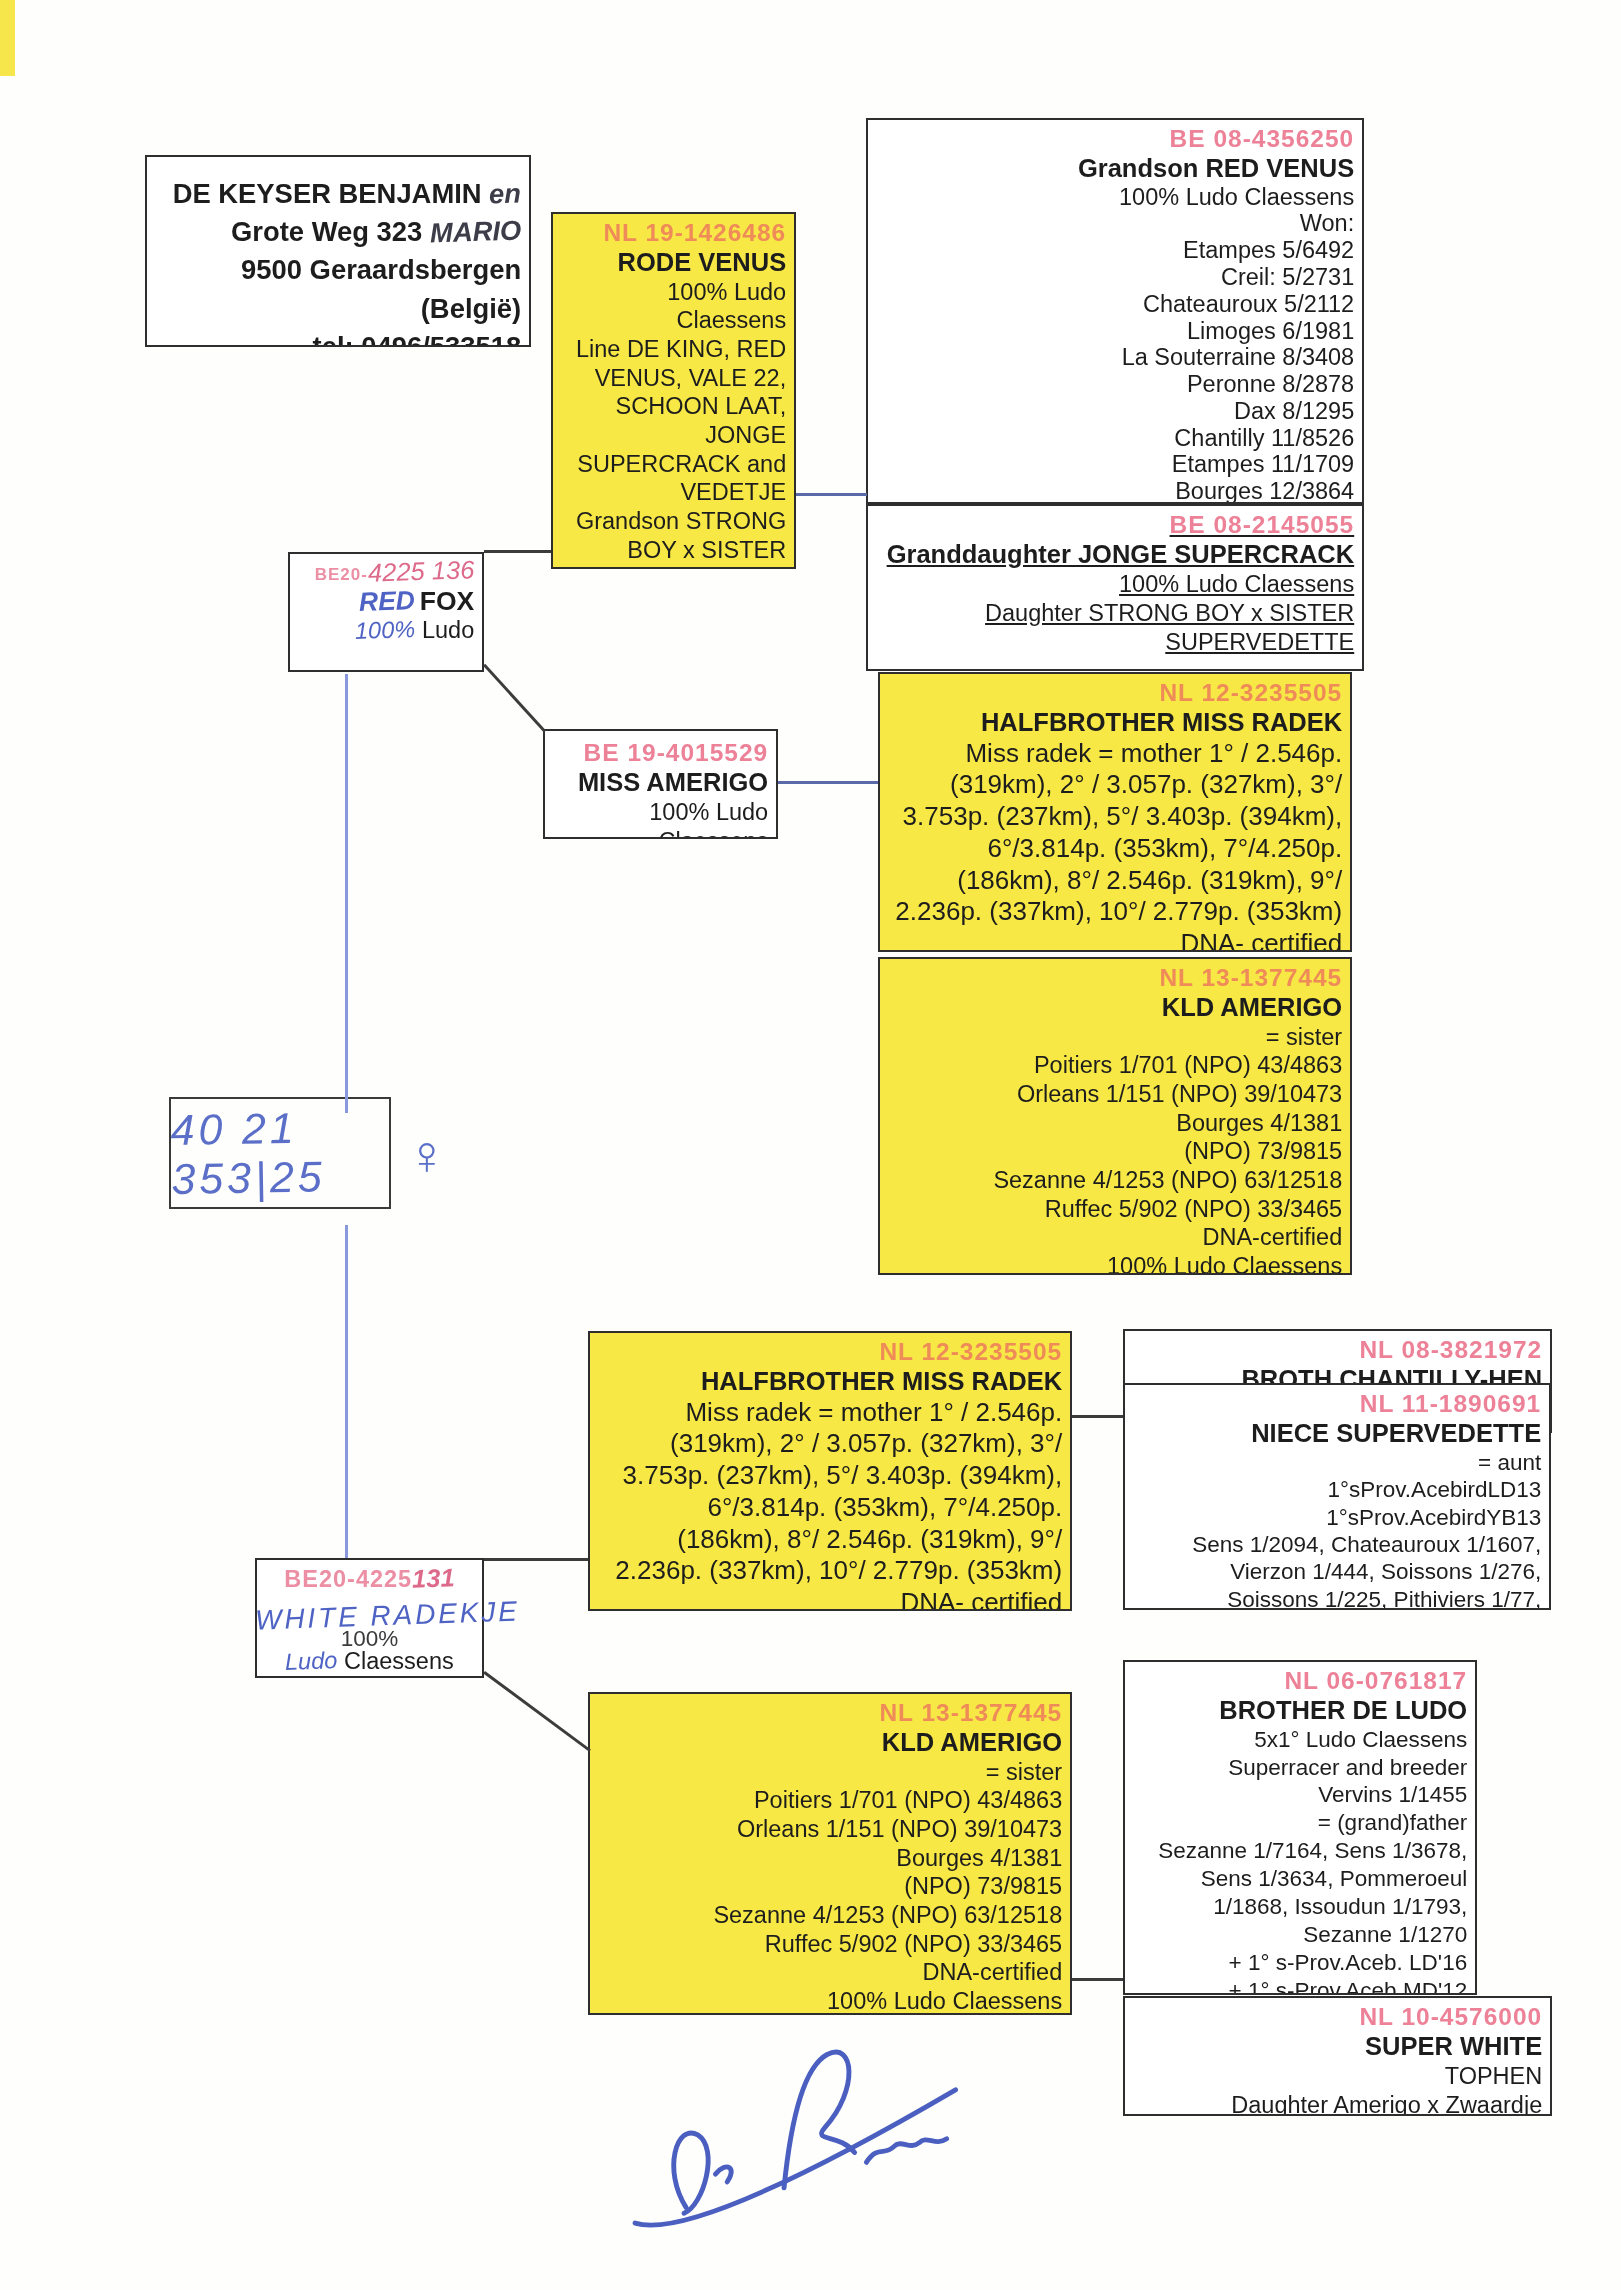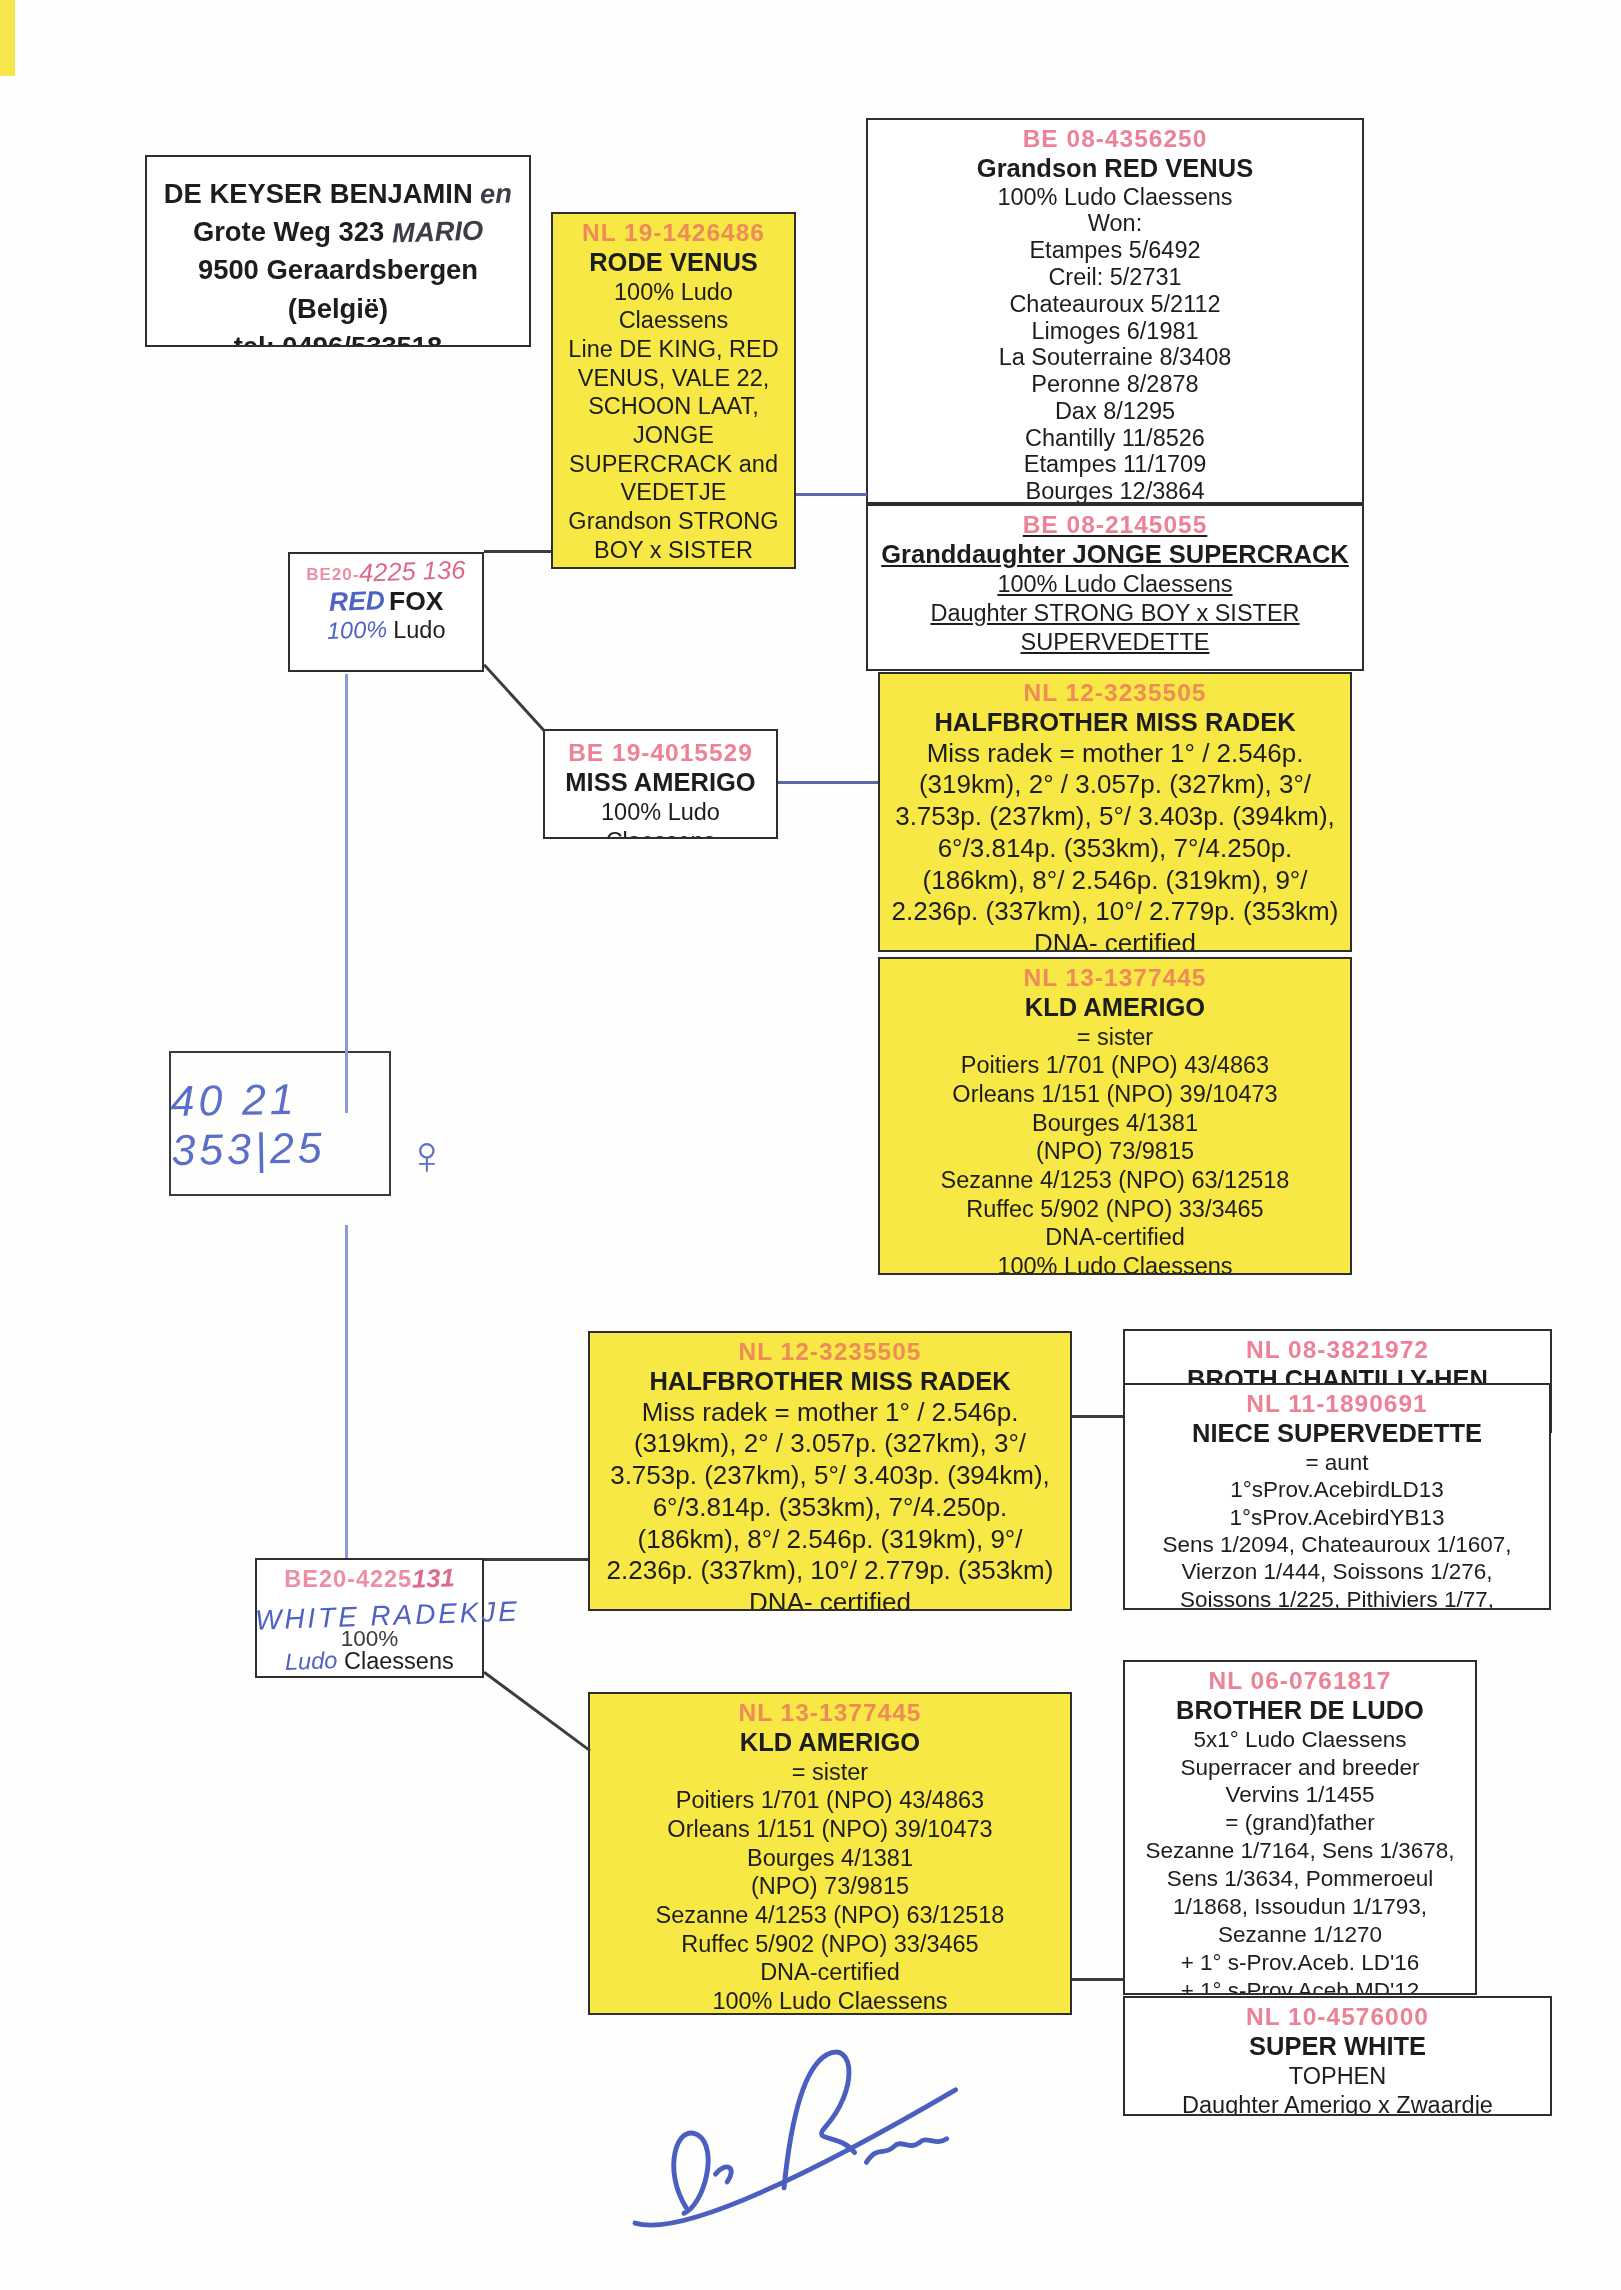--- a/index.html
+++ b/index.html
@@ -11,21 +11,21 @@
     color:#1d1d1d;
     overflow:hidden;
   }
   .corner-strip{position:absolute;left:0;top:0;width:14.7px;height:76px;background:#f6e64b;}
   
   .pbox{
     position:absolute;
     border:2.9px solid #2e2e2e;
     background:#ffffff;
     box-sizing:border-box;
-    text-align:center;
+    text-align:right;
     padding:4.9px 7.8px;
     overflow:hidden;
   }
   .pbox.yellow{background:#f7e845;}
   .ring{font-weight:bold;font-size:24.5px;letter-spacing:1px;color:#ec8197;line-height:1.15;}
   .yellow .ring{color:#ee8b58;}
   .title{font-weight:bold;font-size:25.5px;line-height:1.2;}
   .lines{font-size:23.5px;line-height:1.24;}
   .lines div{margin:0;}
   
@@ -167,21 +167,21 @@
         <div>Orleans 1/151 (NPO) 39/10473</div>
         <div>Bourges 4/1381</div>
         <div>(NPO) 73/9815</div>
         <div>Sezanne 4/1253 (NPO) 63/12518</div>
         <div>Ruffec 5/902 (NPO) 33/3465</div>
         <div>DNA-certified</div>
         <div>100% Ludo Claessens</div>
       </div>
   </div>
 
-  <div class="ringnote" style="left:169px;top:1051px;width:222px;height:145px;">
+  <div class="ringnote" style="left:169px;top:1097px;width:222px;height:112px;">
     <span class="ringnote-text">40 21 353|25</span>
   </div>
   <div class="sex-symbol" style="left:406px;top:1123px;">♀</div>
 
   <div class="pbox yellow halfb" style="left:588px;top:1331px;width:484px;height:280px;">
     <div class="ring">NL 12-3235505</div>
     <div class="title">HALFBROTHER MISS RADEK</div>
     <div class="lines">
         <div>Miss radek = mother 1° / 2.546p. (319km), 2° / 3.057p. (327km), 3°/ 3.753p. (237km), 5°/ 3.403p. (394km), 6°/3.814p. (353km), 7°/4.250p. (186km), 8°/ 2.546p. (319km), 9°/ 2.236p. (337km), 10°/ 2.779p. (353km)</div>
         <div>DNA- certified</div>

